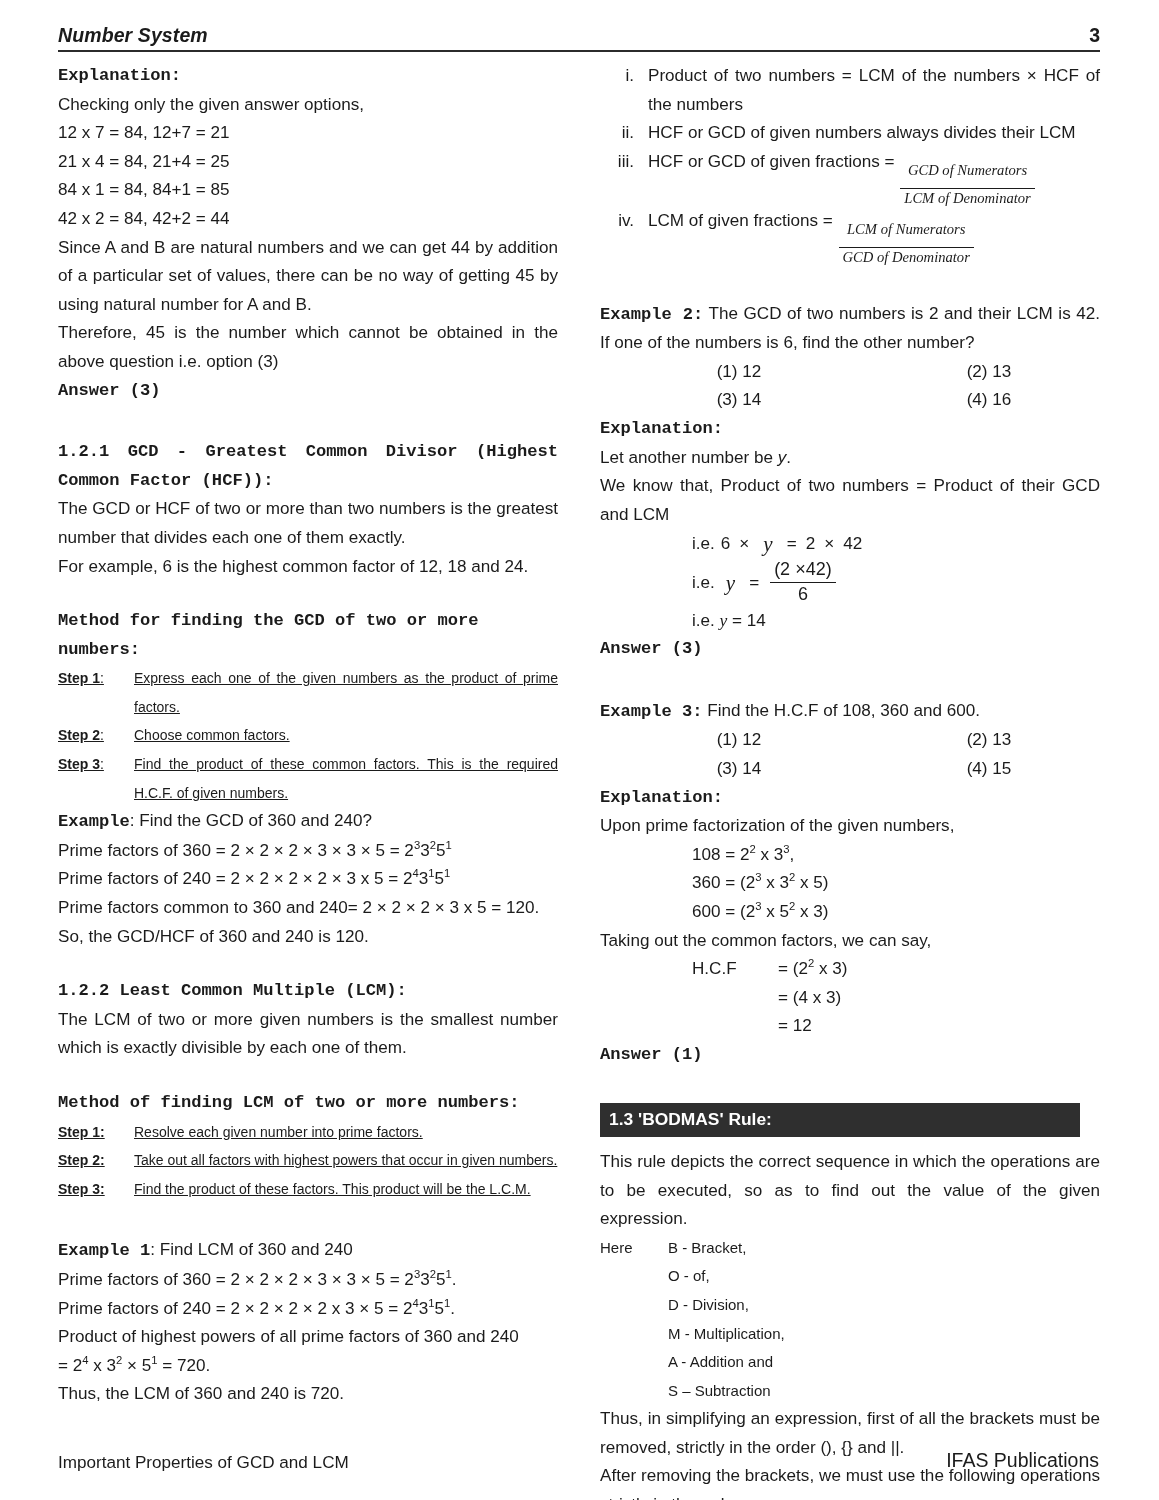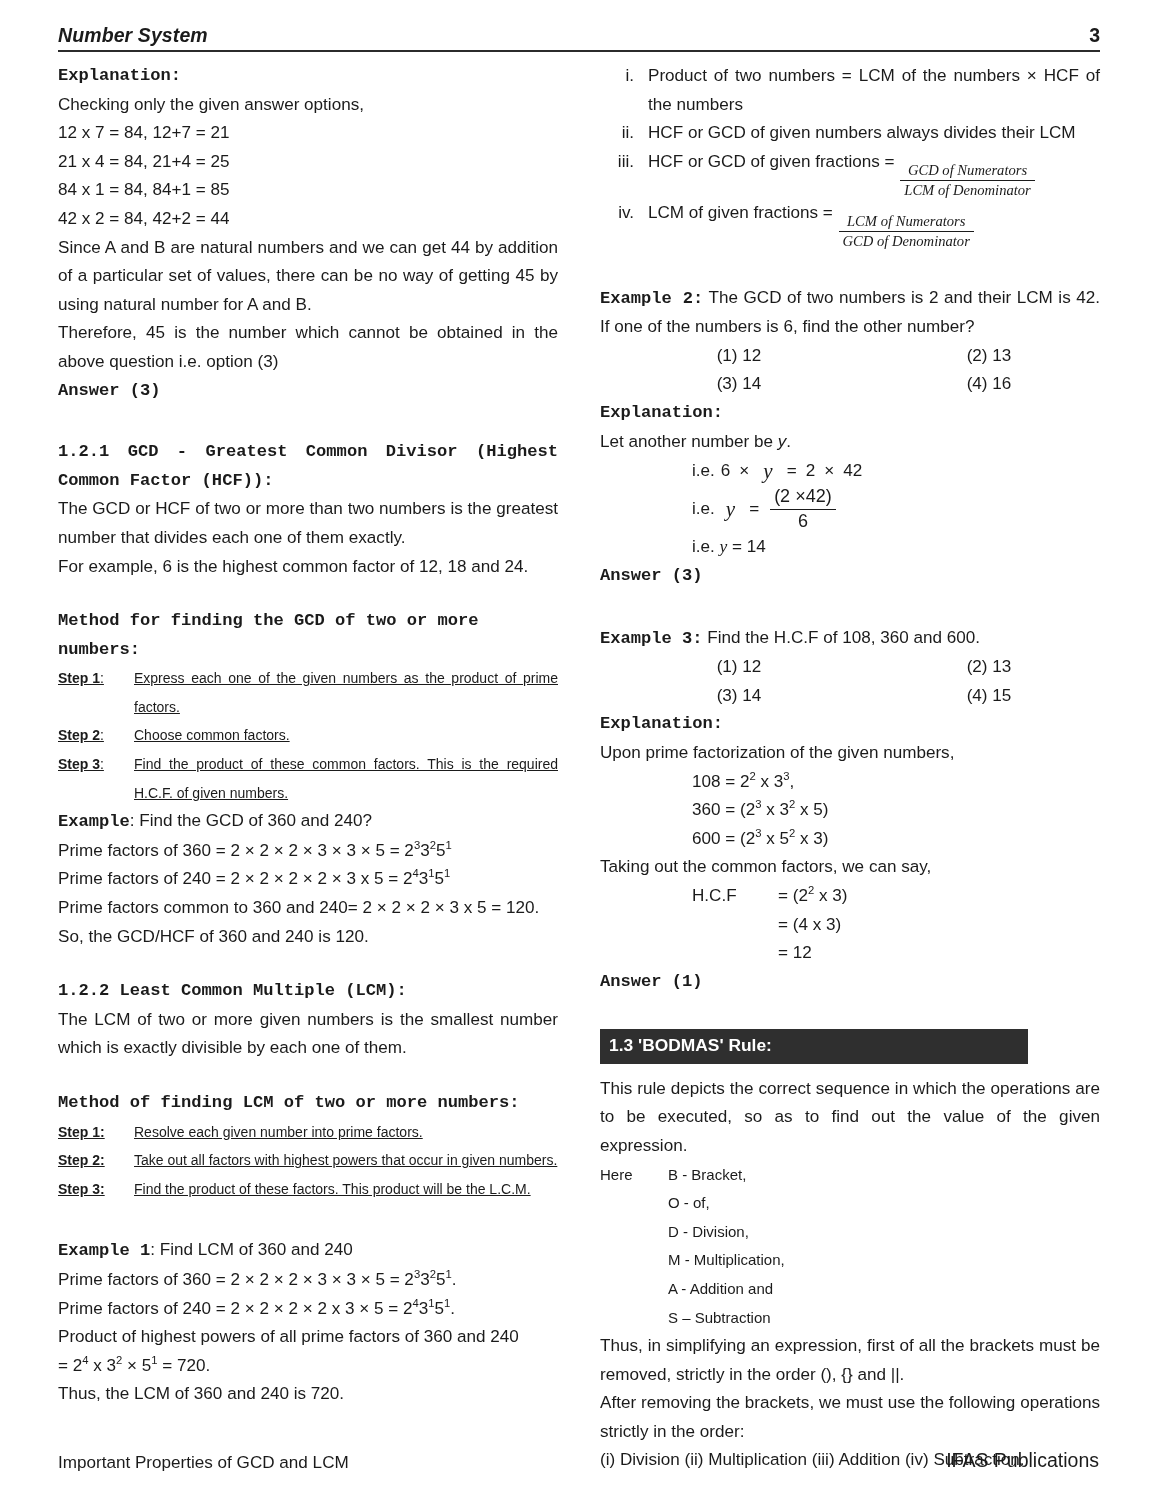--- a/index.html
+++ b/index.html
@@ -127,20 +127,21 @@
   .frac {
     display: inline-flex;
     flex-direction: column;
     vertical-align: -0.55em;
     text-align: center;
     font-family: "Liberation Serif", serif;
     font-style: italic;
     font-size: 14.6px;
     line-height: 1.18;
     margin: 0 1px;
+    gap: 8px;
   }
   .frac .num { padding: 0 4px 1px 4px; }
   .frac .den { padding: 1px 4px 0 4px; border-top: 1.3px solid #1b1b1b; }
 
   .frac-sans {
     display: inline-flex;
     flex-direction: column;
     vertical-align: -0.5em;
     text-align: center;
     font-family: "Liberation Sans", sans-serif;
@@ -183,21 +184,21 @@
   .hcf-b { flex: 1 1 auto; }
 
   
   .sectionbar {
     background: #2f2f2f;
     color: #ffffff;
     font-weight: bold;
     font-size: 17.4px;
     line-height: 1;
     padding: 8px 0 9px 9px;
-    width: 428px;
+    width: 480px;
     box-sizing: border-box;
   }
 
   
   .here-row {
     display: flex;
     font-size: 15px;
     line-height: 28.6px;
   }
   .here-label { flex: 0 0 68px; }
@@ -350,20 +351,21 @@
       <div class="optrow">
         <div class="opt-a">(1) 12</div>
         <div class="opt-b">(2) 13</div>
       </div>
       <div class="optrow">
         <div class="opt-a">(3) 14</div>
         <div class="opt-b">(4) 16</div>
       </div>
       <div class="t b">Explanation:</div>
       <div class="t"><span>Let another number be </span><span class="i">y</span><span>.</span></div>
+      <div class="t just">We know that, Product of two numbers = Product of their GCD and LCM</div>
 
       <div class="eqline math-ind">
         <span class="eq-lead">i.e.</span>
           <span>6</span>
           <span class="mop">×</span>
           <span class="mvar">y</span>
           <span class="mop">=</span>
           <span>2</span>
           <span class="mop">×</span>
           <span>42</span>

